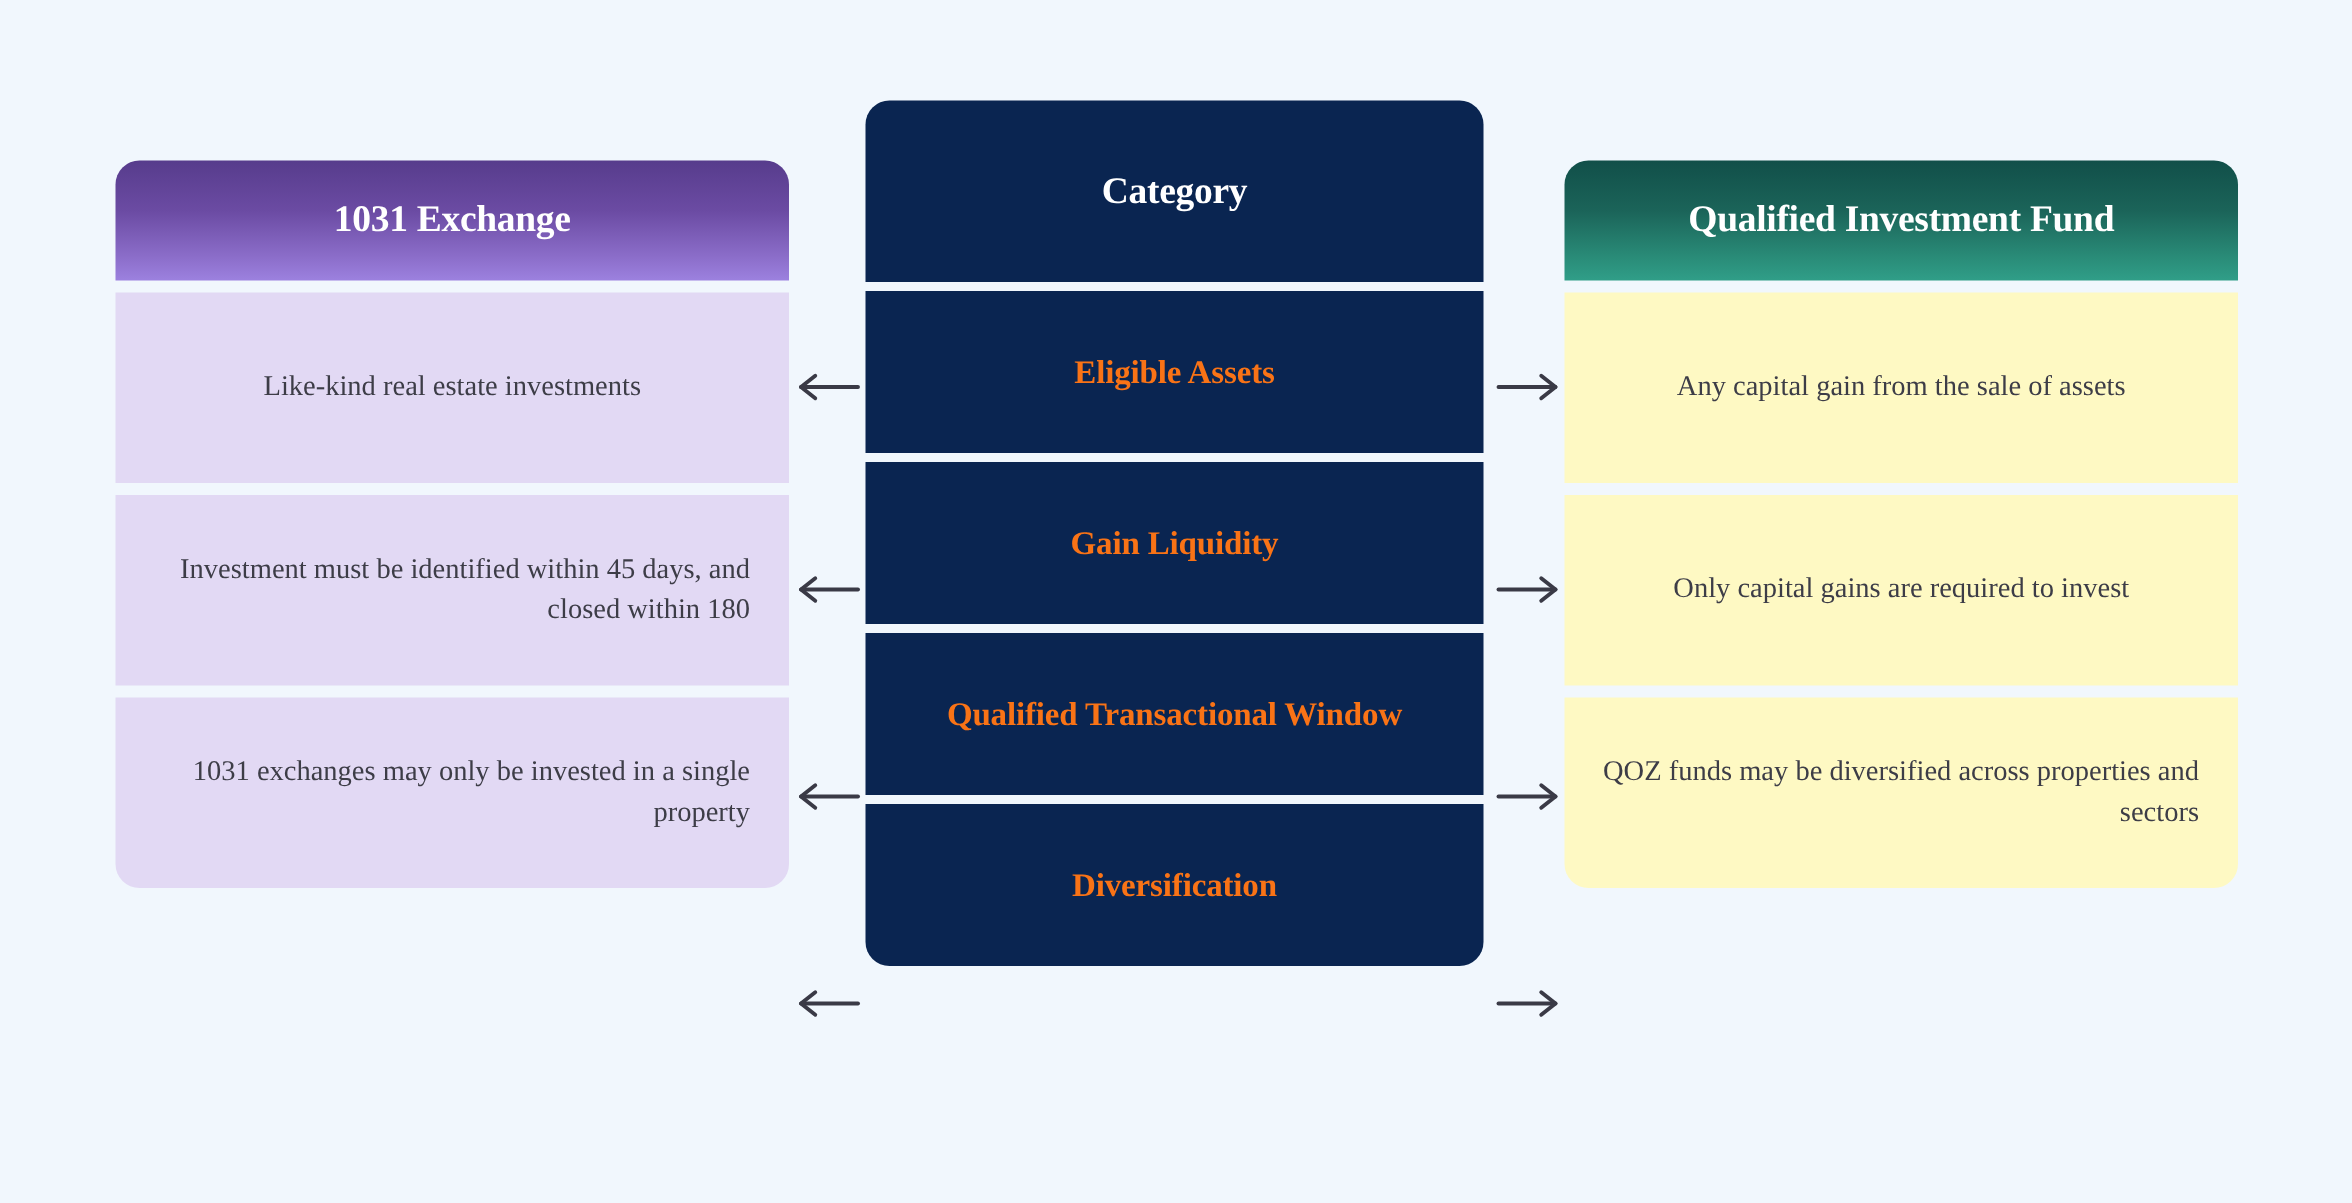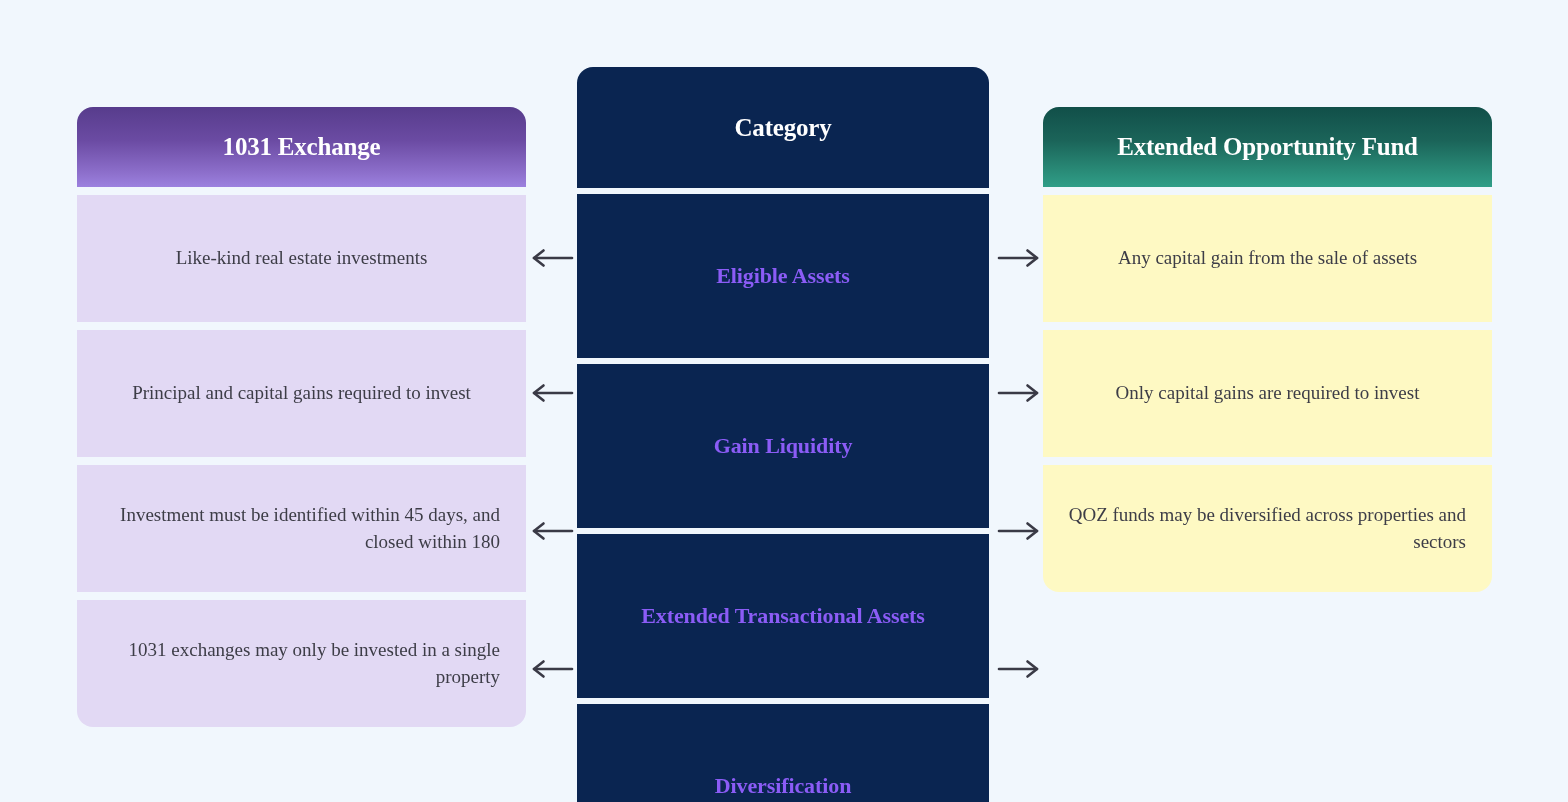--- a/index.html
+++ b/index.html
@@ -88,23 +88,23 @@
 
   .col-left  .cell:last-child,
   .col-right .cell:last-child {
     border-radius: 0 0 16px 16px;
     padding-left: 20px;
   }
 
   
   .col-mid .cell {
     margin-top: 6px;
-    height: 164px;
+    height: 108px;
     background: #0A2551;
-    color: #8b5cf6;
+    color: #f97316;
     font-size: 22px;
     font-weight: bold;
     line-height: 1.65;
     letter-spacing: -0.1px;
   }
 
   .col-mid .cell:last-child {
     border-radius: 0 0 16px 16px;
   }
 
@@ -130,35 +130,34 @@
   .arrow-r4 { top: 656px; }
 </style>
 </head>
 <body>
 
 <div class="comparison-wrap">
 
   <div class="col col-left">
     <div class="hdr hdr-left">1031 Exchange</div>
     <div class="cell">Like-kind real estate investments</div>
-    <div class="cell">Principal and capital gains required to invest</div>
     <div class="cell">Investment must be identified within 45 days, and closed within 180</div>
     <div class="cell">1031 exchanges may only be invested in a single property</div>
   </div>
 
   <div class="col col-mid">
     <div class="hdr hdr-mid">Category</div>
     <div class="cell">Eligible Assets</div>
     <div class="cell">Gain Liquidity</div>
-    <div class="cell">Extended Transactional Assets</div>
+    <div class="cell">Qualified Transactional Window</div>
     <div class="cell">Diversification</div>
   </div>
 
   <div class="col col-right">
-    <div class="hdr hdr-right">Extended Opportunity Fund</div>
+    <div class="hdr hdr-right">Qualified Investment Fund</div>
     <div class="cell">Any capital gain from the sale of assets</div>
     <div class="cell">Only capital gains are required to invest</div>
     <div class="cell">QOZ funds may be diversified across properties and sectors</div>
   </div>
 
   <div class="arrow arrows-left arrow-r1">
     <svg width="44" height="22" viewBox="0 0 44 22" aria-hidden="true">
       <path d="M3 11 H41" stroke="#3A3A46" stroke-width="2.6" stroke-linecap="round" fill="none"></path>
       <path d="M12.5 3.5 L3 11 L12.5 18.5" stroke="#3A3A46" stroke-width="2.6" stroke-linecap="round" stroke-linejoin="round" fill="none"></path>
     </svg>

